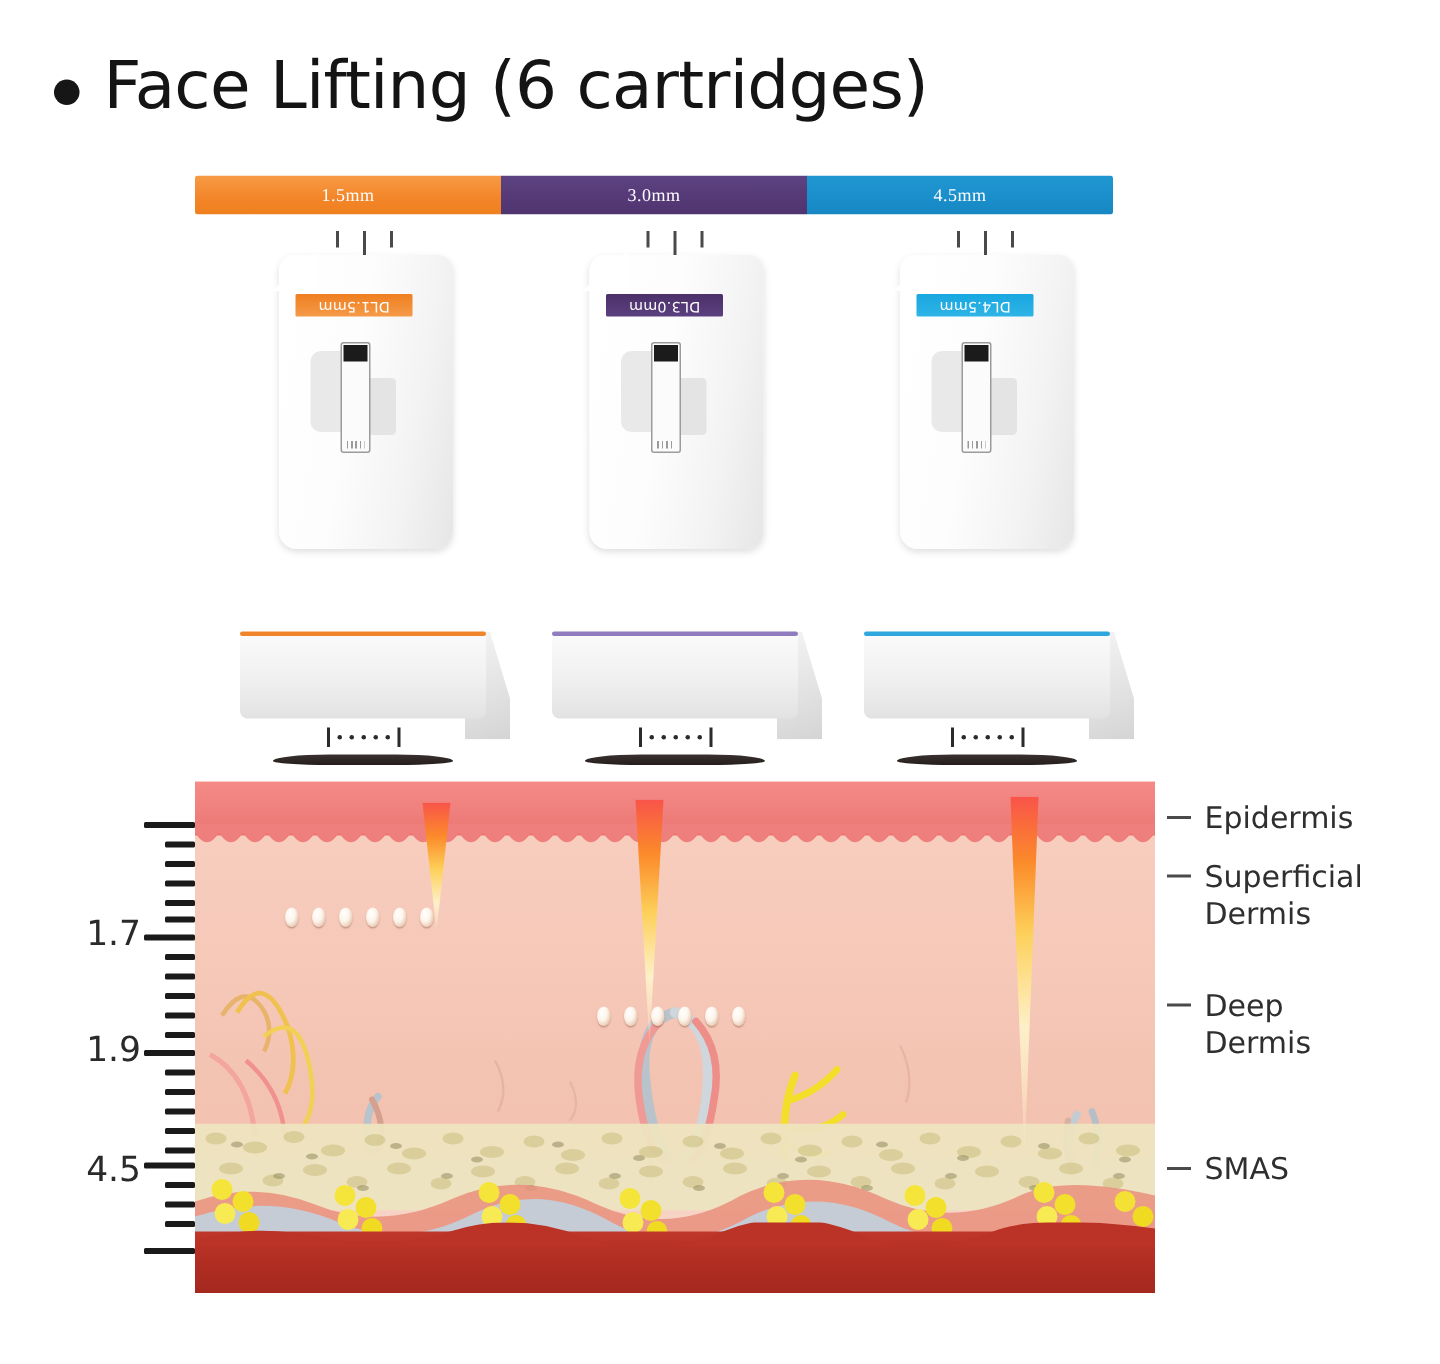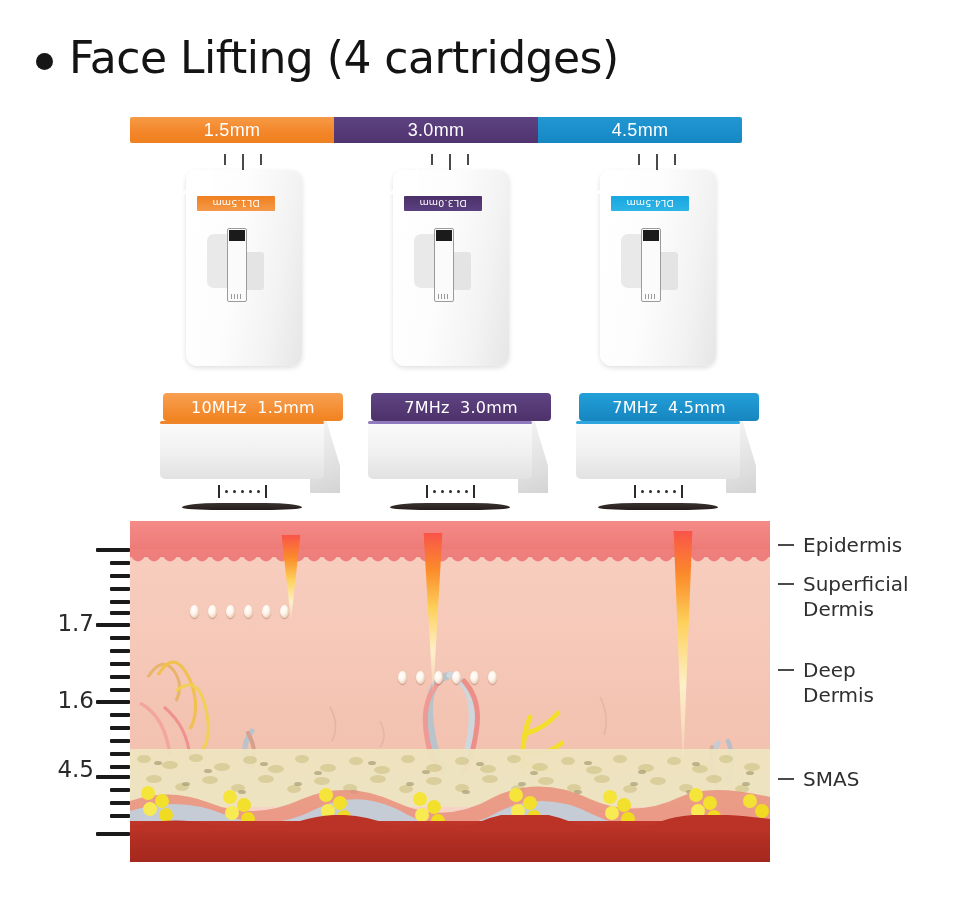--- a/index.html
+++ b/index.html
@@ -29,22 +29,22 @@
   }
 
   
   #depth-bar{
     position:absolute;left:130px;top:117px;
     width:612px;height:26px;display:flex;
     border-radius:2px;overflow:hidden;
   }
   .depth-seg{
     flex:1 1 0;display:flex;align-items:center;justify-content:center;
-    color:#ffffff;font-size:18px;letter-spacing:.3px;
-    font-family:Liberation Sans, sans-serif;
+    color:#ffffff;font-size:12px;letter-spacing:.3px;
+    font-family:Liberation Serif, serif;
   }
   .depth-seg.orange{background:linear-gradient(180deg,#f79b46 0%,#f3862a 55%,#ef801f 100%);}
   .depth-seg.purple{background:linear-gradient(180deg,#5d4382 0%,#563a77 55%,#4f3470 100%);}
   .depth-seg.blue{background:linear-gradient(180deg,#2197d2 0%,#1a8fcb 55%,#1787c2 100%);}
 
   
   #cartridge-row{position:absolute;left:130px;top:150px;width:612px;height:222px;}
   .cartridge{position:absolute;top:0;width:130px;height:222px;}
   .cart-pins{position:absolute;left:38px;top:4px;width:56px;height:16px;}
   .cart-pins i{position:absolute;top:0;width:2px;background:#4a4a4a;display:block;}
@@ -186,21 +186,21 @@
     font-family:"DejaVu Sans", sans-serif;white-space:pre-line;
   }
 </style>
 </head>
 <body>
 
 <div class="page">
 
   <div id="title-row">
     <span id="title-bullet"></span>
-    <span id="title-text">Face Lifting (4 cartridges)</span>
+    <span id="title-text">Face Lifting (6 cartridges)</span>
   </div>
 
   <div id="depth-bar">
     <div class="depth-seg orange">
       <span>1.5mm</span>
     </div>
     <div class="depth-seg purple">
       <span>3.0mm</span>
     </div>
     <div class="depth-seg blue">
@@ -247,31 +247,20 @@
       <div class="cart-body"></div>
       <div class="cart-notch"></div>
       <div class="cart-label blue">DL4.5mm</div>
       <div class="cart-slot"></div>
       <div class="cart-slot2"></div>
       <div class="cart-cart"></div>
     </div>
 
   </div>
 
-  <div id="badge-row">
-    <div class="mhz-badge orange" style="left:33px">
-      <span>10MHz  1.5mm</span>
-    </div>
-    <div class="mhz-badge purple" style="left:241px">
-      <span>7MHz  3.0mm</span>
-    </div>
-    <div class="mhz-badge blue" style="left:449px">
-      <span>7MHz  4.5mm</span>
-    </div>
-  </div>
 
   <div id="head-row">
 
     <div class="head" style="left:30px">
       <div class="head-bevel"></div>
       <div class="head-body"></div>
       <div class="head-top orange"></div>
       <div class="head-marker">
         <span class="mk-bar"></span>
           <span class="mk-dot"></span>
@@ -338,22 +327,22 @@
     <div class="r-tick minor" style="top:183px"></div>
       <div class="r-tick minor" style="top:196px"></div>
     <div class="r-tick minor" style="top:209px"></div>
       <div class="r-tick minor" style="top:222px"></div>
     <div class="r-tick minor" style="top:235px"></div>
     <div class="r-tick minor" style="top:258px"></div>
       <div class="r-tick minor" style="top:271px"></div>
     <div class="r-tick minor" style="top:284px"></div>
 
     <div class="r-label" style="top:82px">1.7</div>
-    <div class="r-label" style="top:159px">1.6</div>
-    <div class="r-label" style="top:228px">4.5</div>
+    <div class="r-label" style="top:159px">1.9</div>
+    <div class="r-label" style="top:239px">4.5</div>
   </div>
 
   <div id="skin">
 
     <div class="layer" id="l-dermis"></div>
     <div class="layer" id="l-epi"></div>
 
     <svg id="epi-waves" viewBox="0 0 640 22" preserveAspectRatio="none">
       <path d="M0,0 L640,0 L640,6
                q-8,13 -16,0 q-8,13 -16,0 q-8,13 -16,0 q-8,13 -16,0 q-8,13 -16,0

